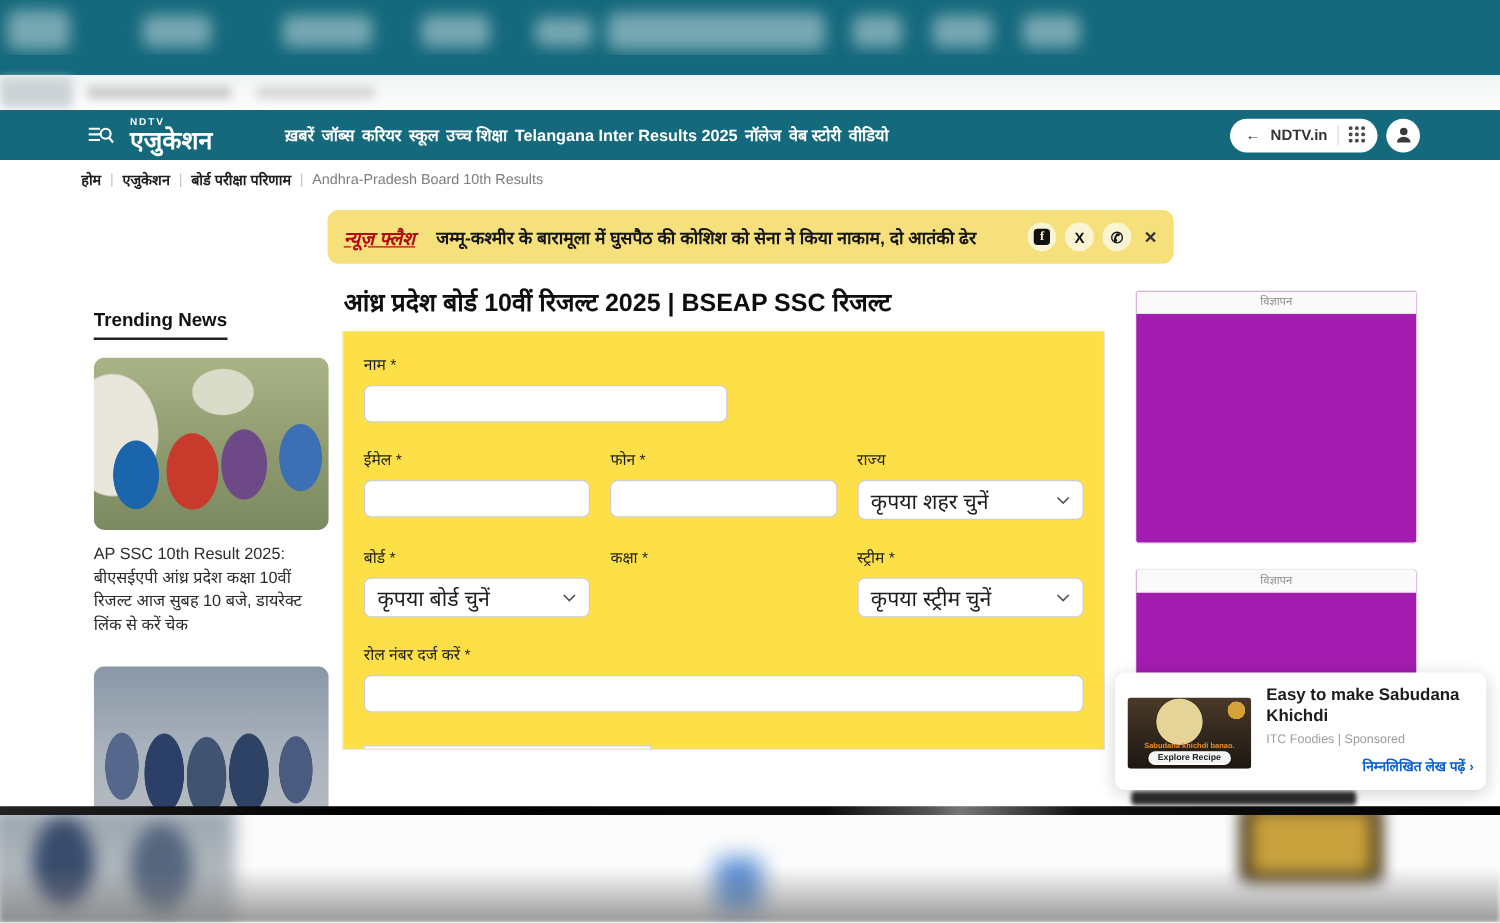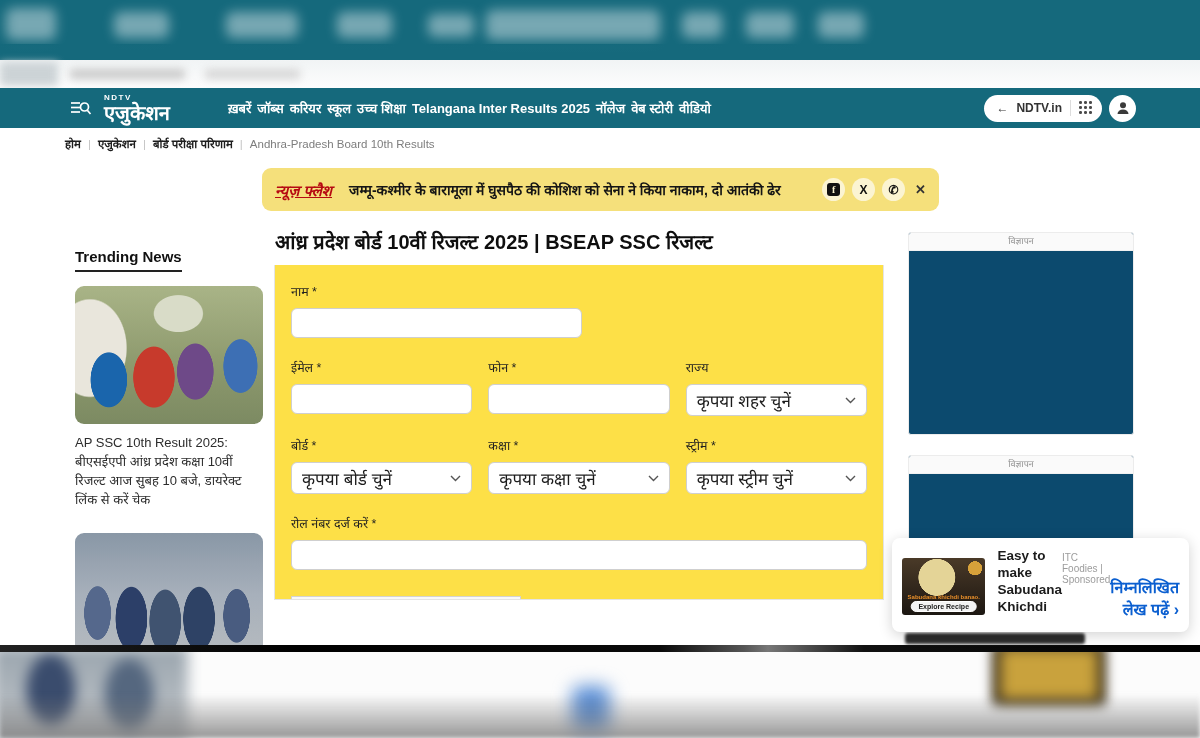--- a/index.html
+++ b/index.html
@@ -86,42 +86,42 @@
           padding:0 10px;font-size:13px;font-family:"Liberation Sans",sans-serif;outline:none;background:#fff;}
   .half{width:291px;}
   .fg{margin-bottom:21px;}
   .grid3{display:grid;grid-template-columns:1fr 1fr 1fr;gap:16px;margin-bottom:21px;}
   .selbox{height:30px;border:1px solid #cfcfcf;border-radius:6px;display:flex;align-items:center;
           justify-content:space-between;padding:0 10px;font-size:17px;color:#1c1c1c;cursor:pointer;background:#fff;}
   .rc{width:230px;height:70px;border:1px solid #d3d3d3;background:#f9f9f9;margin-top:26px;
       position:relative;box-sizing:border-box;}
 
   
-  .adbox{background:#0c4a6e;border:1px solid #ececec;border-radius:3px;box-sizing:border-box;overflow:hidden;}
+  .adbox{background:#a21caf;border:1px solid #ececec;border-radius:3px;box-sizing:border-box;overflow:hidden;}
   .ad1{left:908px;top:232px;width:226px;height:203px;}
   .ad2{left:908px;top:455px;width:226px;height:177px;}
   .ad-head{height:17px;background:#fafafa;border-bottom:1px solid #f1f1f1;text-align:center;
            font-size:9px;color:#8f8f8f;line-height:17px;}
 
   
   .spon{left:892px;top:538px;width:297px;height:94px;background:#fff;border-radius:8px;
         box-shadow:0 3px 14px rgba(0,0,0,.18);padding:10px;box-sizing:border-box;display:flex;gap:12px;z-index:5;}
   .spon-img{width:99px;height:57px;margin-top:10px;border-radius:3px;position:relative;overflow:hidden;
             background:radial-gradient(circle 26px at 42% 34%,#e4d497 0 70%,transparent 72%),
                        radial-gradient(circle 10px at 88% 18%,#d7a13a 0 70%,transparent 72%),
                        linear-gradient(180deg,#4a3a28 0%,#2a2118 70%,#1c1712 100%);cursor:pointer;}
   .spon-ovl{position:absolute;left:0;right:0;bottom:15px;text-align:center;color:#e88f2a;
             font-size:6px;font-weight:bold;}
   .spon-btn{position:absolute;left:50%;transform:translateX(-50%);bottom:3px;background:#f4f4f4;
             border:1px solid #fff;border-radius:6px;font-size:7px;font-weight:bold;color:#222;
             padding:1px 7px;white-space:nowrap;cursor:pointer;}
-  .spon-txt{flex:1;display:flex;}
+  .spon-txt{flex:1;display:flex;flex-direction:column;}
   .spon-title{font-size:13.5px;font-weight:bold;color:#1c1c1c;line-height:1.25;cursor:pointer;}
   .spon-src{font-size:10px;color:#9c9c9c;margin-top:4px;}
-  .spon-cta{margin-top:auto;margin-bottom:2px;text-align:right;font-size:16px;font-weight:bold;
+  .spon-cta{margin-top:auto;margin-bottom:2px;text-align:right;font-size:11px;font-weight:bold;
             color:#0b5fd0;cursor:pointer;}
   .dark-strip{left:905px;top:633px;width:180px;height:11px;background:#2e2e2e;border-radius:3px;
               filter:blur(1.5px);z-index:1;}
 
   
   .botbar{left:0;top:645px;width:1200px;height:7px;
           background:linear-gradient(90deg,#222 0%,#000 25%,#0a0a0a 55%,#555 62%,#777 64%,#111 72%,#000 100%);}
   .botblur{left:0;top:652px;width:1200px;height:86px;background:#fcfcfc;overflow:hidden;}
   .bb-left{position:absolute;left:-8px;top:-6px;width:196px;height:98px;filter:blur(7px);
            background:radial-gradient(ellipse 40px 60px at 30% 45%,#3a4c6d 0 60%,transparent 62%),
@@ -274,26 +274,20 @@
         <label class="flabel">बोर्ड *</label>
         <div class="selbox">
           <span>कृपया बोर्ड चुनें</span>
           <svg width="11" height="7" viewBox="0 0 11 7">
               <polyline points="1,1 5.5,5.5 10,1" fill="none" stroke="#555" stroke-width="1.4"></polyline>
             </svg>
         </div>
       </div>
       <div>
         <label class="flabel">कक्षा *</label>
-        <div class="selbox">
-          <span>कृपया कक्षा चुनें</span>
-          <svg width="11" height="7" viewBox="0 0 11 7">
-              <polyline points="1,1 5.5,5.5 10,1" fill="none" stroke="#555" stroke-width="1.4"></polyline>
-            </svg>
-        </div>
       </div>
       <div>
         <label class="flabel">स्ट्रीम *</label>
         <div class="selbox">
           <span>कृपया स्ट्रीम चुनें</span>
           <svg width="11" height="7" viewBox="0 0 11 7">
               <polyline points="1,1 5.5,5.5 10,1" fill="none" stroke="#555" stroke-width="1.4"></polyline>
             </svg>
         </div>
       </div>

